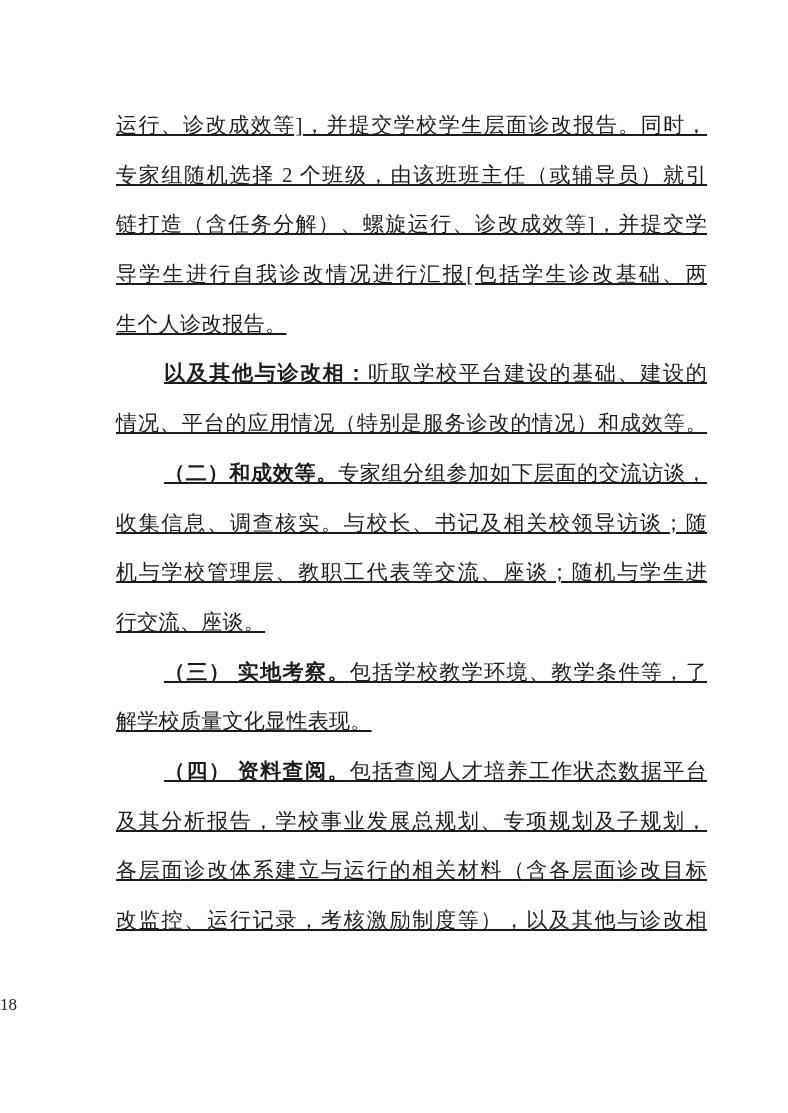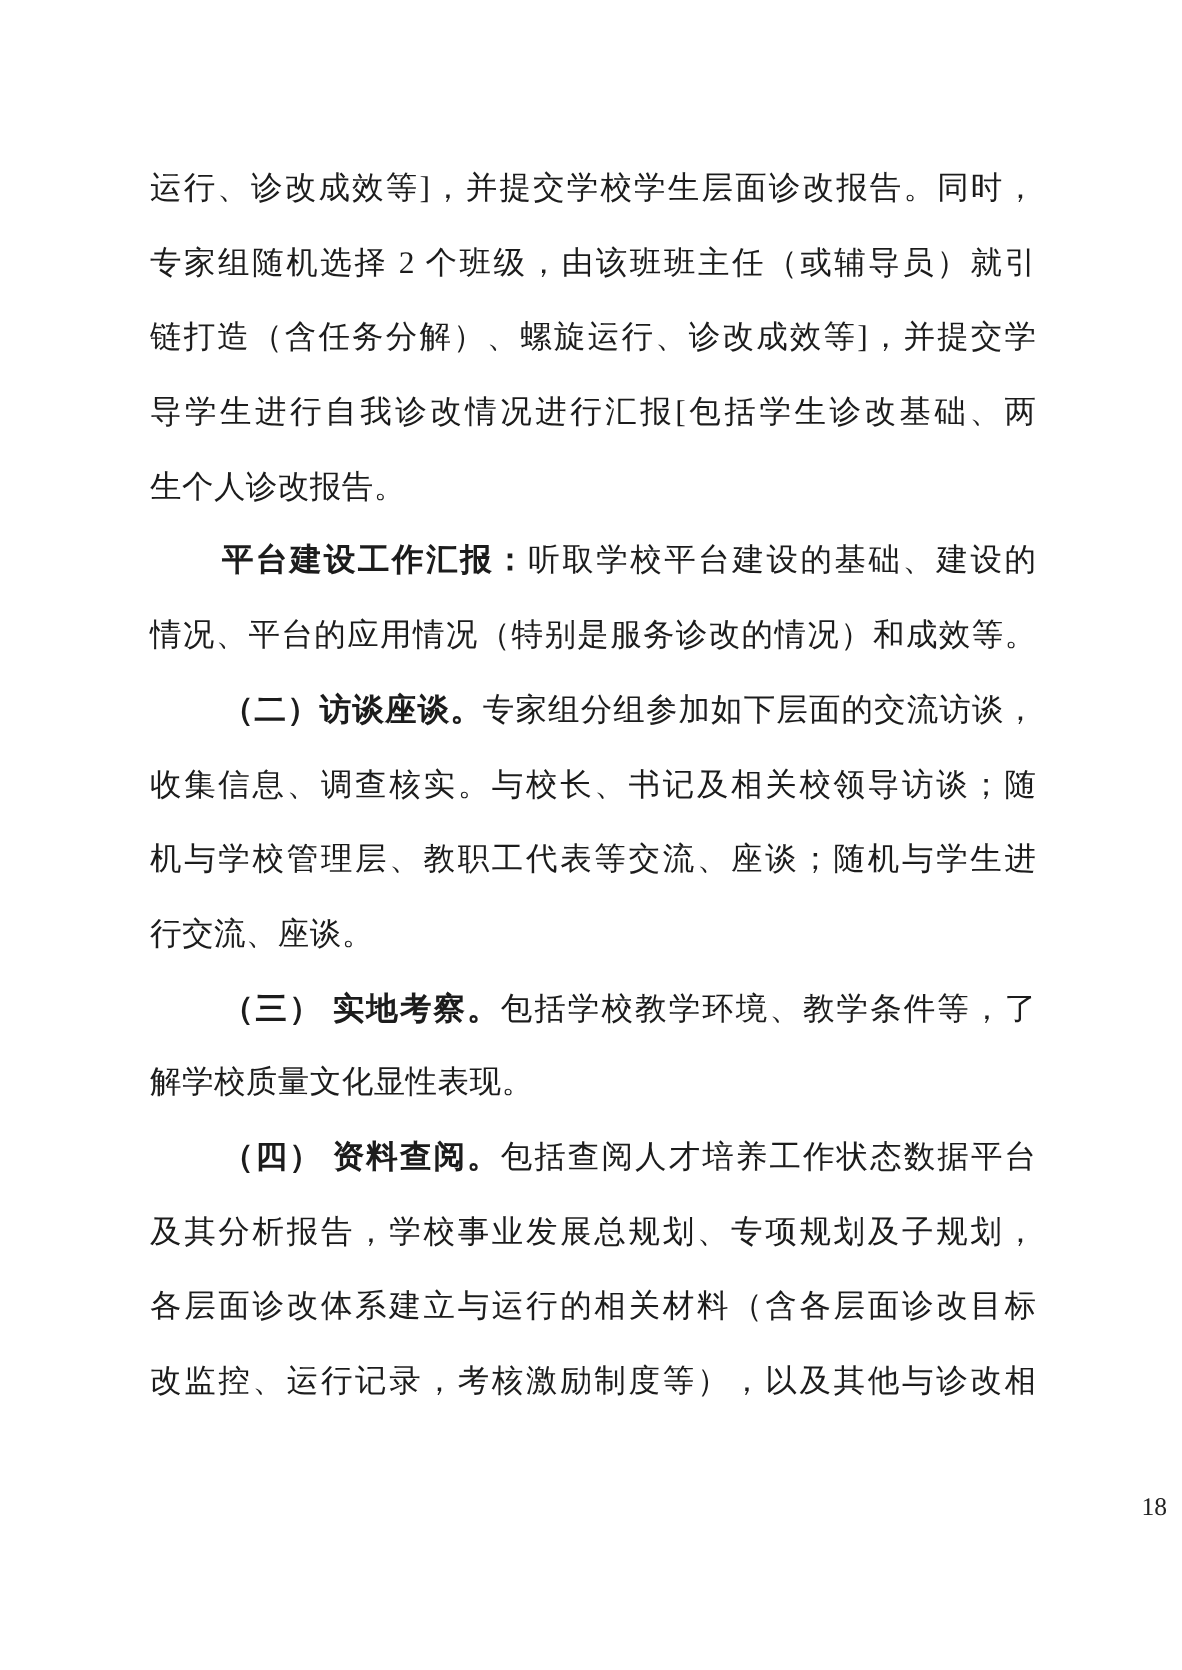--- a/index.html
+++ b/index.html
@@ -10,23 +10,24 @@
   }
   .page {
     position: relative;
     width: 788px;
     height: 1113px;
     background: #ffffff;
     overflow: hidden;
   }
   .text-block {
     position: absolute;
-    left: 100px;
+    left: 116px;
     top: 101px;
     width: 591px;
+    text-decoration: underline;
   }
   .line {
     height: 49.7px;
     line-height: 49.7px;
     font-size: 21px;
     letter-spacing: 0.3px;
     white-space: nowrap;
     color: #1c1c1c;
   }
   
@@ -41,41 +42,41 @@
     text-align: left;
     text-align-last: left;
   }
   .line.indent { padding-left: 48px; }
   .b { font-weight: 700; }
   .page-number {
     position: absolute;
     left: 0;
     top: 995px;
     width: 778px; 
-    text-align: right;
+    text-align: left;
     font-size: 17px;
     color: #222222;
   }
 </style>
 </head>
 <body>
 
 <div class="page">
   <div class="text-block">
 
     <div class="line fill"><span>运行、诊改成效等]，并提交学校学生层面诊改报告。同时，</span></div>
     <div class="line fill"><span>专家组随机选择 2 个班级，由该班班主任（或辅导员）就引</span></div>
     <div class="line fill"><span>链打造（含任务分解）、螺旋运行、诊改成效等]，并提交学</span></div>
     <div class="line fill"><span>导学生进行自我诊改情况进行汇报[包括学生诊改基础、两</span></div>
     <div class="line para-end"><span>生个人诊改报告。</span></div>
 
-    <div class="line fill indent"><span class="b">平台建设工作汇报：</span><span>听取学校平台建设的基础、建设的</span></div>
+    <div class="line fill indent"><span class="b">以及其他与诊改相：</span><span>听取学校平台建设的基础、建设的</span></div>
     <div class="line fill"><span>情况、平台的应用情况（特别是服务诊改的情况）和成效等。</span></div>
 
-    <div class="line fill indent"><span class="b">（二）访谈座谈。</span><span>专家组分组参加如下层面的交流访谈，</span></div>
+    <div class="line fill indent"><span class="b">（二）和成效等。</span><span>专家组分组参加如下层面的交流访谈，</span></div>
     <div class="line fill"><span>收集信息、调查核实。与校长、书记及相关校领导访谈；随</span></div>
     <div class="line fill"><span>机与学校管理层、教职工代表等交流、座谈；随机与学生进</span></div>
     <div class="line para-end"><span>行交流、座谈。</span></div>
 
     <div class="line fill indent"><span class="b">（三） 实地考察。</span><span>包括学校教学环境、教学条件等，了</span></div>
     <div class="line para-end"><span>解学校质量文化显性表现。</span></div>
 
     <div class="line fill indent"><span class="b">（四） 资料查阅。</span><span>包括查阅人才培养工作状态数据平台</span></div>
     <div class="line fill"><span>及其分析报告，学校事业发展总规划、专项规划及子规划，</span></div>
     <div class="line fill"><span>各层面诊改体系建立与运行的相关材料（含各层面诊改目标</span></div>

